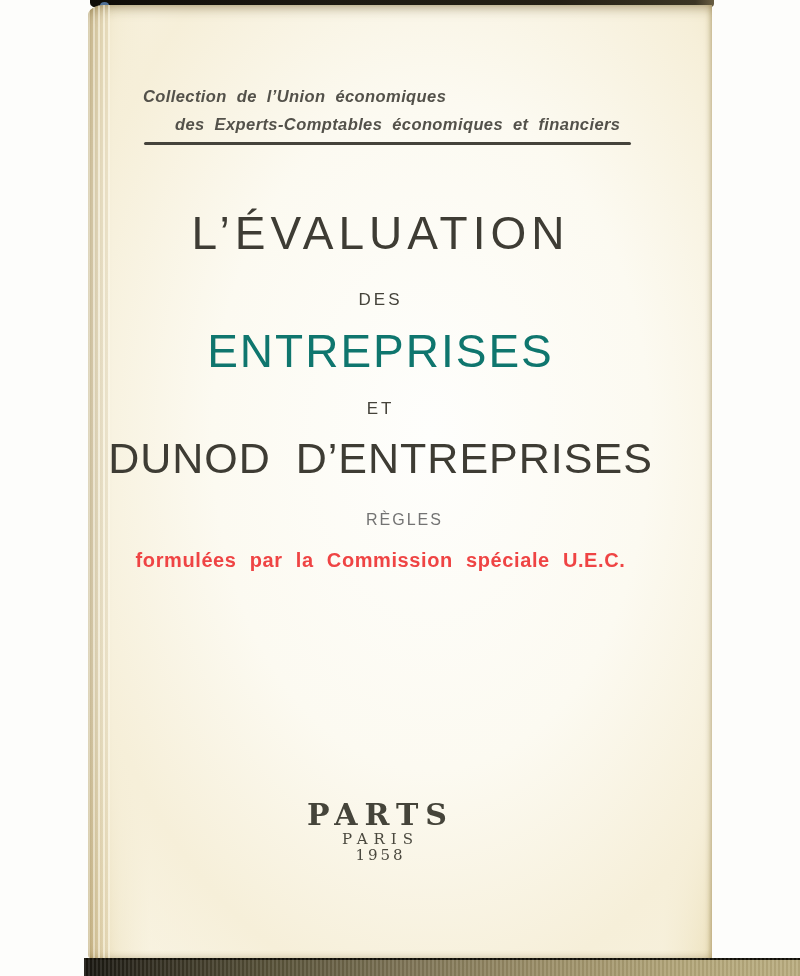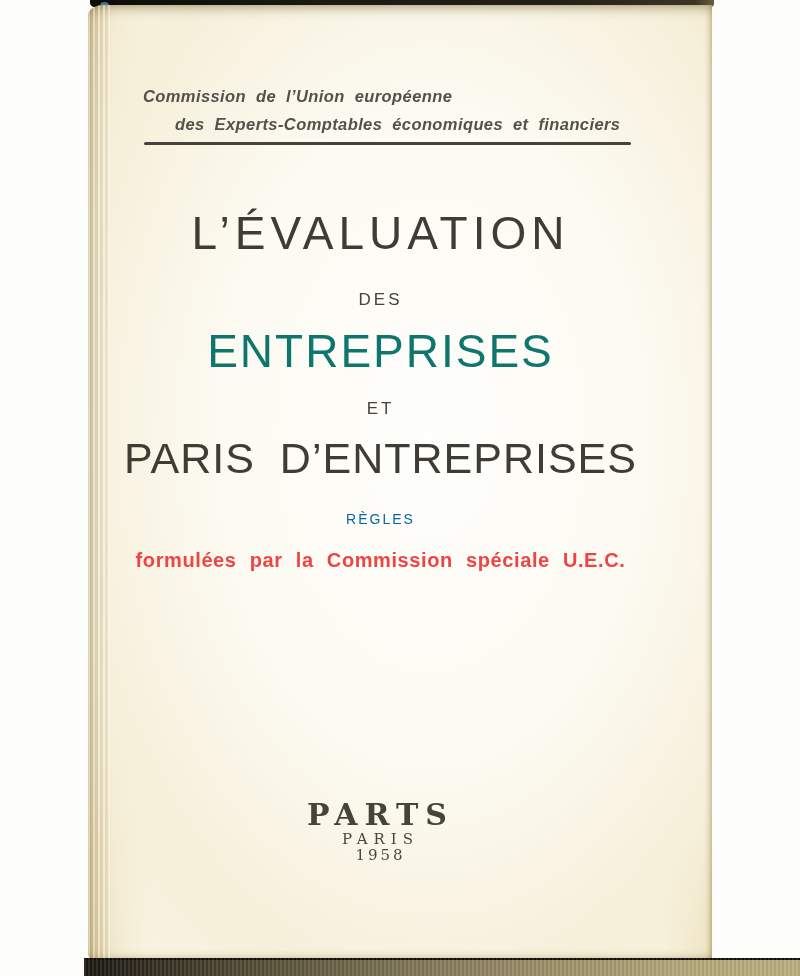--- a/index.html
+++ b/index.html
@@ -43,21 +43,21 @@
   .collection .indent{padding-left:32px;}
   .rule{
     position:absolute;left:144px;top:142px;width:487px;height:3px;
     background:#45433b;border-radius:2px;
   }
   .tblock{position:absolute;left:88px;width:585px;text-align:center;line-height:1;}
   .t-big{font-size:46px;font-weight:400;letter-spacing:5px;color:#3e3c34;}
   .t-big2{font-size:46px;font-weight:400;letter-spacing:2px;color:#0f766e;}
   .t-big3{font-size:43px;font-weight:400;letter-spacing:1px;word-spacing:12px;color:#3e3c34;}
   .t-small{font-size:17px;letter-spacing:3px;color:#45433b;}
-  .t-regles{font-size:14px;letter-spacing:2px;color:#0369a1;}
+  .t-regles{font-size:16px;letter-spacing:2px;color:#737373;padding-left:24px;}
   .t-sub{font-size:20px;font-weight:bold;letter-spacing:.6px;word-spacing:7px;color:#ef4444;}
   .pub-name{
     position:absolute;left:88px;top:800px;width:585px;text-align:center;
     font-family:"DejaVu Serif",serif;font-weight:bold;font-size:30px;
     letter-spacing:7px;color:#45443a;line-height:1;
   }
   .pub-city{
     position:absolute;left:88px;top:832px;width:585px;text-align:center;
     font-family:"DejaVu Serif",serif;font-size:15px;letter-spacing:6px;color:#4a483e;line-height:1;
   }
@@ -94,31 +94,31 @@
 <div class="scene">
 
   <div class="top-edge"></div>
   <div class="headband-dot"></div>
 
   <div class="page">
     <div class="gutter"></div>
   </div>
 
   <div class="collection ink">
-    <div>Commission de l’Union européenne</div>
+    <div>Collection de l’Union économiques</div>
     <div class="indent">des Experts-Comptables économiques et financiers</div>
   </div>
 
   <div class="rule"></div>
 
   <div class="tblock t-small" style="top:291px;">DES</div>
   <div class="tblock t-big" style="top:210px;">L’ÉVALUATION</div>
   <div class="tblock t-big2" style="top:328px;">ENTREPRISES</div>
   <div class="tblock t-small" style="top:400px;">ET</div>
-  <div class="tblock t-big3" style="top:437px;">PARIS D’ENTREPRISES</div>
+  <div class="tblock t-big3" style="top:437px;">DUNOD D’ENTREPRISES</div>
   <div class="tblock t-regles" style="top:512px;">RÈGLES</div>
   <div class="tblock t-sub" style="top:550px;">formulées par la Commission spéciale U.E.C.</div>
 
   <div class="pub-name">PARTS</div>
   <div class="pub-city">PARIS</div>
   <div class="pub-year">1958</div>
 
   <div class="bottom-strip"></div>
 
 

